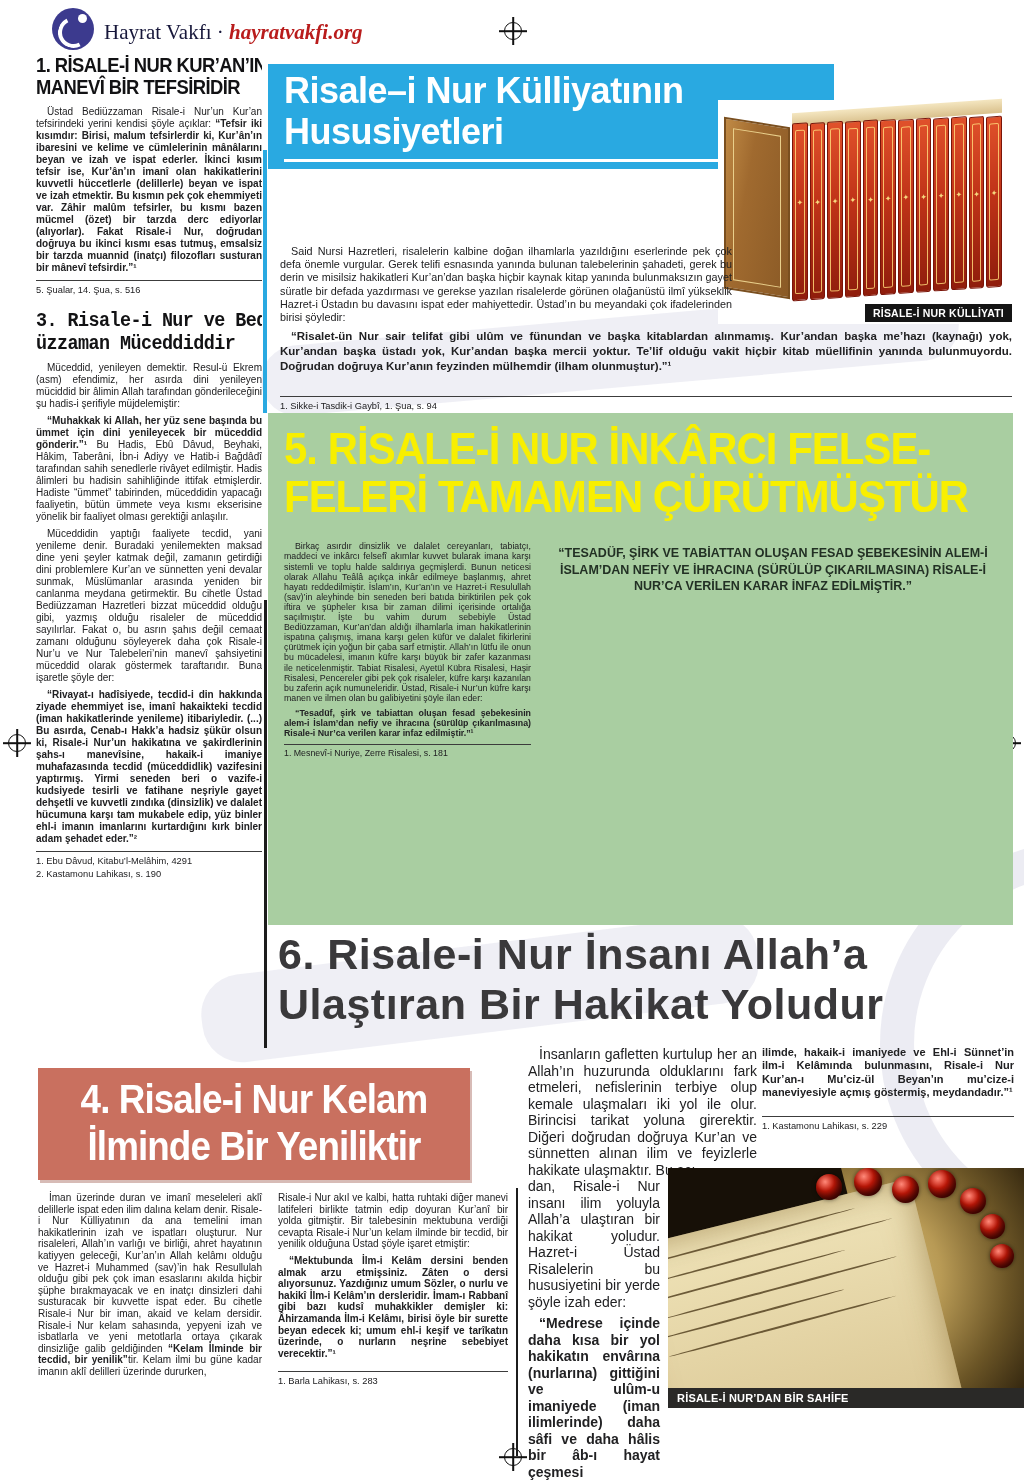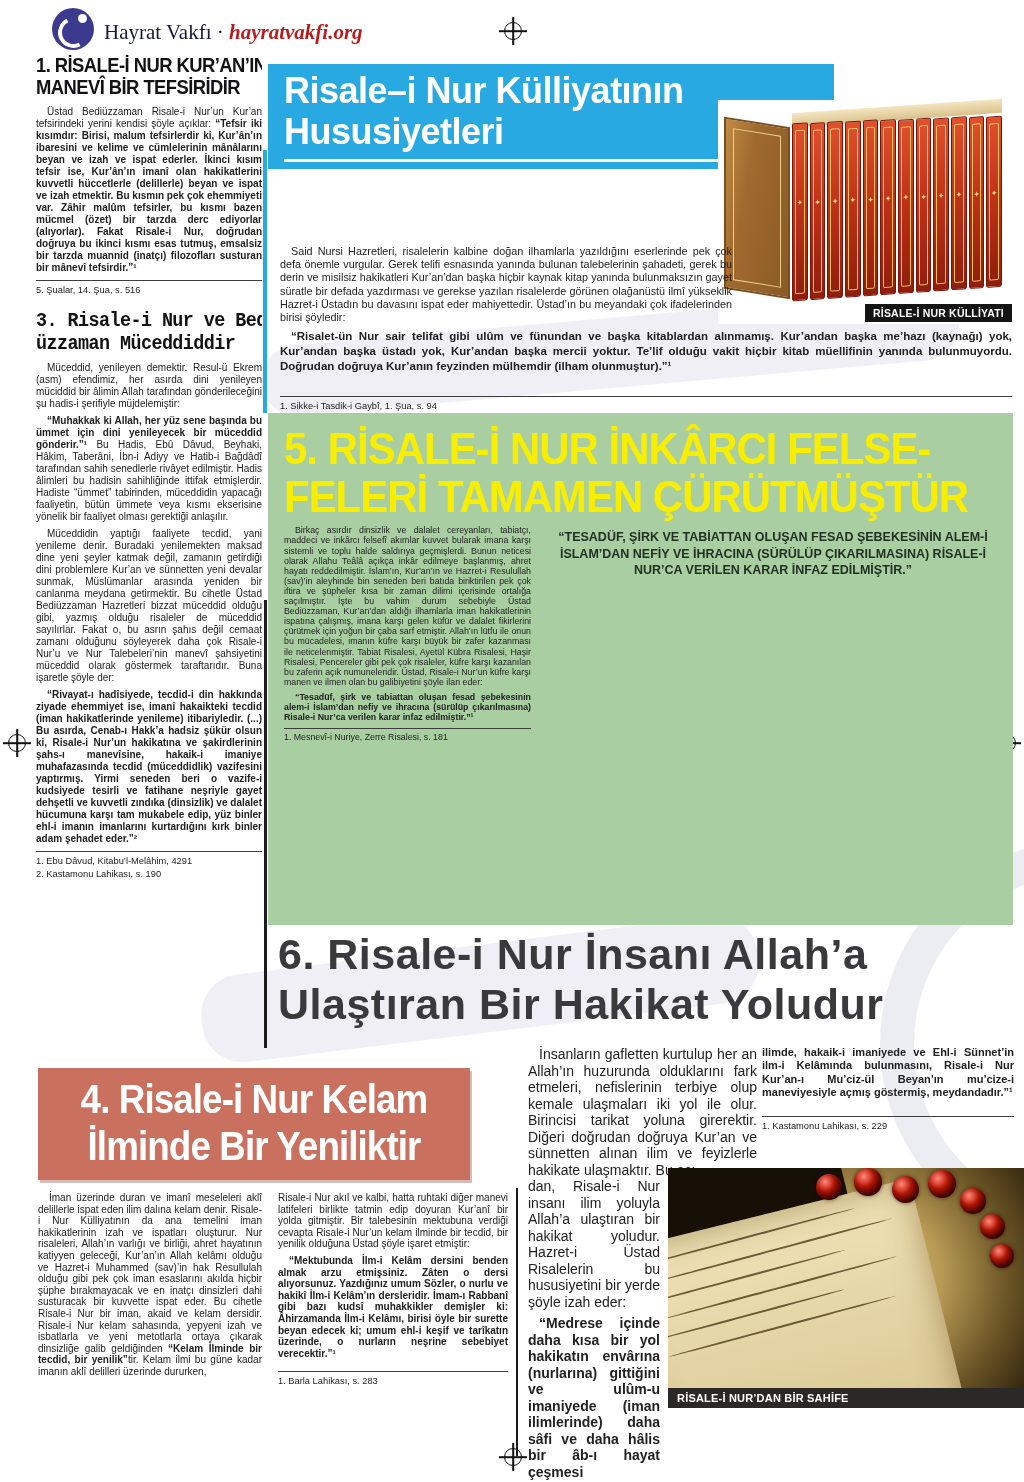--- a/index.html
+++ b/index.html
@@ -52,21 +52,21 @@
          border:1px solid #7a1408;border-radius:2px 2px 3px 3px;position:relative;}
   .spine::before{content:"";position:absolute;left:2px;right:2px;top:6px;bottom:6px;border:1px solid rgba(255,215,120,.85);border-radius:2px;}
   .spine::after{content:"✦";color:#f7d87e;font-size:8px;position:absolute;top:45%;left:50%;transform:translate(-50%,-50%);}
   .frontbook{position:absolute;left:6px;top:22px;width:66px;height:172px;transform:skewY(9deg);
              background:linear-gradient(100deg,#c08a45,#a06a2f 35%,#8a5a26);border:2px solid #7a4f1f;box-sizing:border-box;}
   .frontbook::before{content:"";position:absolute;left:7px;right:7px;top:8px;bottom:8px;border:1.5px solid #e9cf8b;}
   .imgcap{position:absolute;background:#141414;color:#fff;font-weight:bold;font-size:10.5px;
           padding:3px 8px;letter-spacing:.2px;white-space:nowrap;}
   
   .greenbox{left:268px;top:413px;width:745px;height:512px;background:#a9cea1;overflow:hidden;box-sizing:border-box;}
-  .ytitle{margin:12px 0 4px 16px;font-weight:bold;color:#f8ef00;font-size:45px;line-height:1.07;letter-spacing:-1px;}
+  .ytitle{margin:12px 0 20px 16px;font-weight:bold;color:#f8ef00;font-size:45px;line-height:1.07;letter-spacing:-1px;}
   .ytitle .line{transform:scaleX(.93);}
   .grow{display:flex;align-items:flex-start;}
   .gleft{width:247px;margin-left:16px;flex:none;font-size:8.8px;line-height:1.15;}
   .gleft .fn{font-size:8.8px;}
   .gright{flex:1;min-width:0;}
   .gquote{font-weight:bold;color:#223024;font-size:12.5px;line-height:1.32;text-align:center;margin:4px 20px 0 22px;}
   .tabiat{position:relative;width:462px;height:287px;margin:20px 0 0 20px;background:#8c130c;
           background-image:radial-gradient(ellipse at 20% 30%, rgba(255,90,60,.25), transparent 42%),
                            radial-gradient(ellipse at 72% 62%, rgba(255,120,80,.18), transparent 46%),
                            repeating-linear-gradient(115deg, rgba(60,5,0,.28) 0 3px, transparent 3px 7px);}

